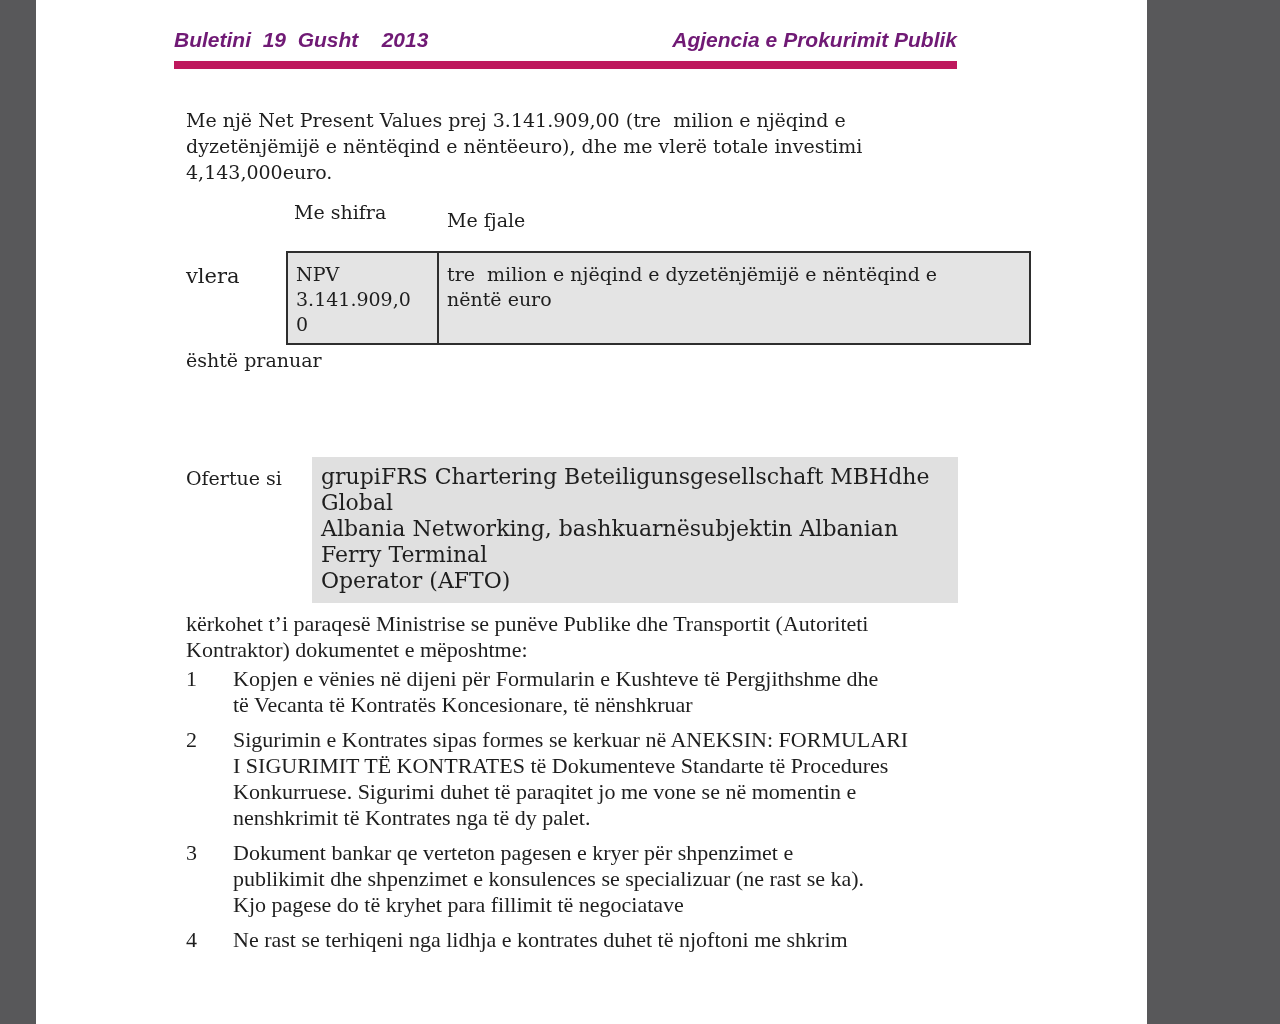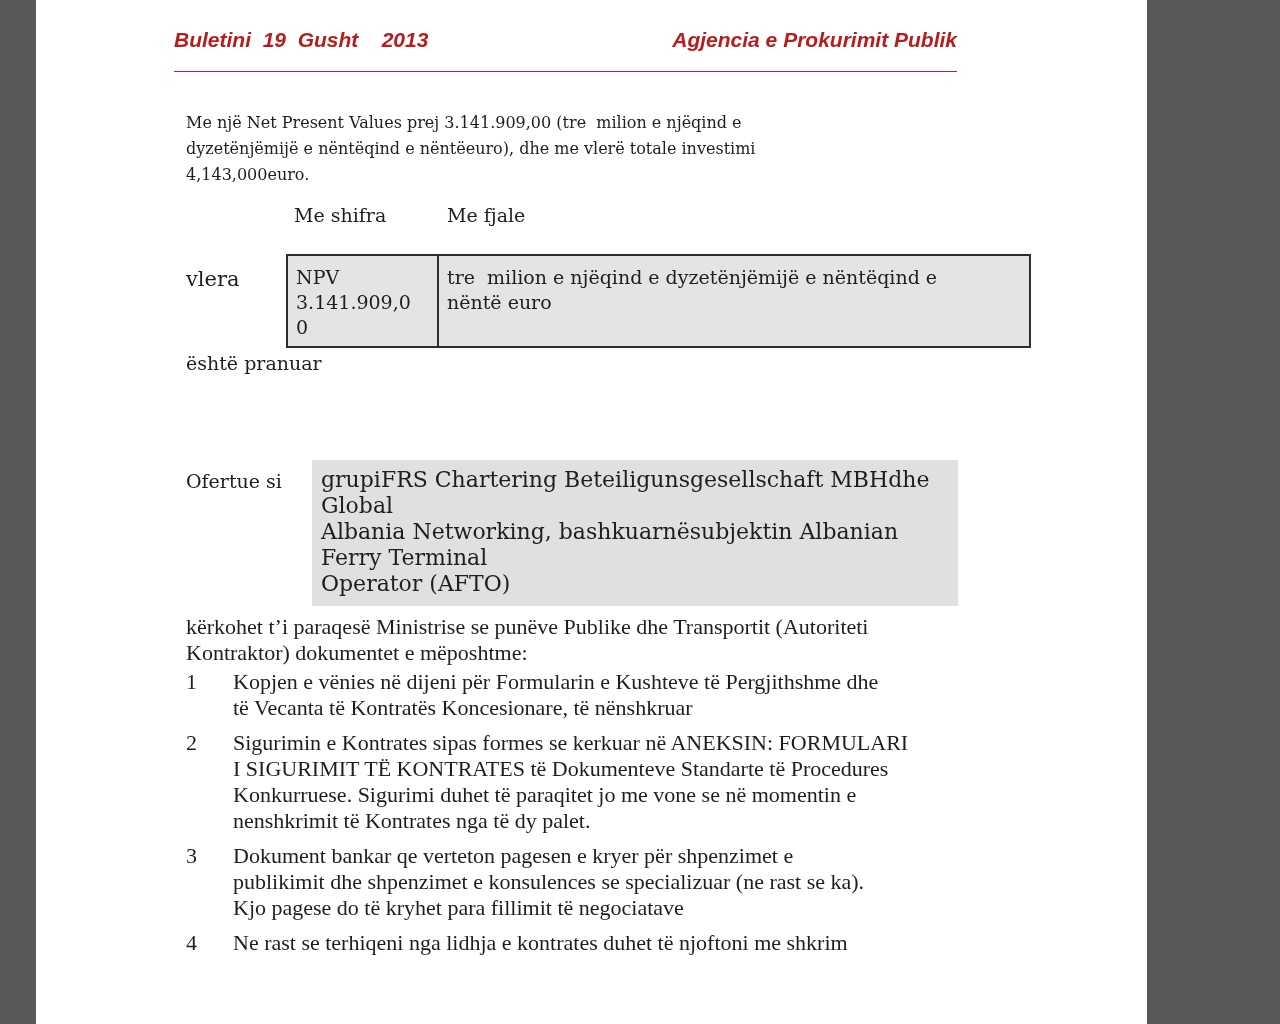--- a/index.html
+++ b/index.html
@@ -25,50 +25,50 @@
     background: #ffffff;
   }
 
   
   .header-row {
     display: flex;
     justify-content: space-between;
     align-items: flex-end;
     width: 783px;
     margin-left: -12px;
-    border-bottom: 1px solid #be185d;
-    padding-bottom: 20px;
+    border-bottom: 8px solid #be185d;
+    padding-bottom: 10px;
     font-family: "Liberation Sans", sans-serif;
     font-weight: bold;
     font-style: italic;
     font-size: 21px;
     line-height: 23px;
     white-space: pre;
-    color: #b91c1c;
+    color: #701a75;
   }
 
   .pre { white-space: pre-wrap; }
 
   
   .intro {
     margin: 38px 0 0 0;
     width: 870px;
-    font-size: 16px;
+    font-size: 19px;
     line-height: 26px;
   }
 
   
   .col-headers {
     position: relative;
     height: 22px;
     margin-top: 16px;
     font-size: 19px;
   }
   .colh1 { position: absolute; left: 108px; top: 0; }
-  .colh2 { position: absolute; left: 261px; top: 0; text-align: center; }
+  .colh2 { position: absolute; left: 261px; top: 8px; text-align: center; }
 
   
   .table-block { display: flex; margin-top: 28px; }
   .row-label {
     width: 100px;
     flex: none;
     font-size: 21px;
     line-height: 25px;
     padding-top: 13px;
   }

